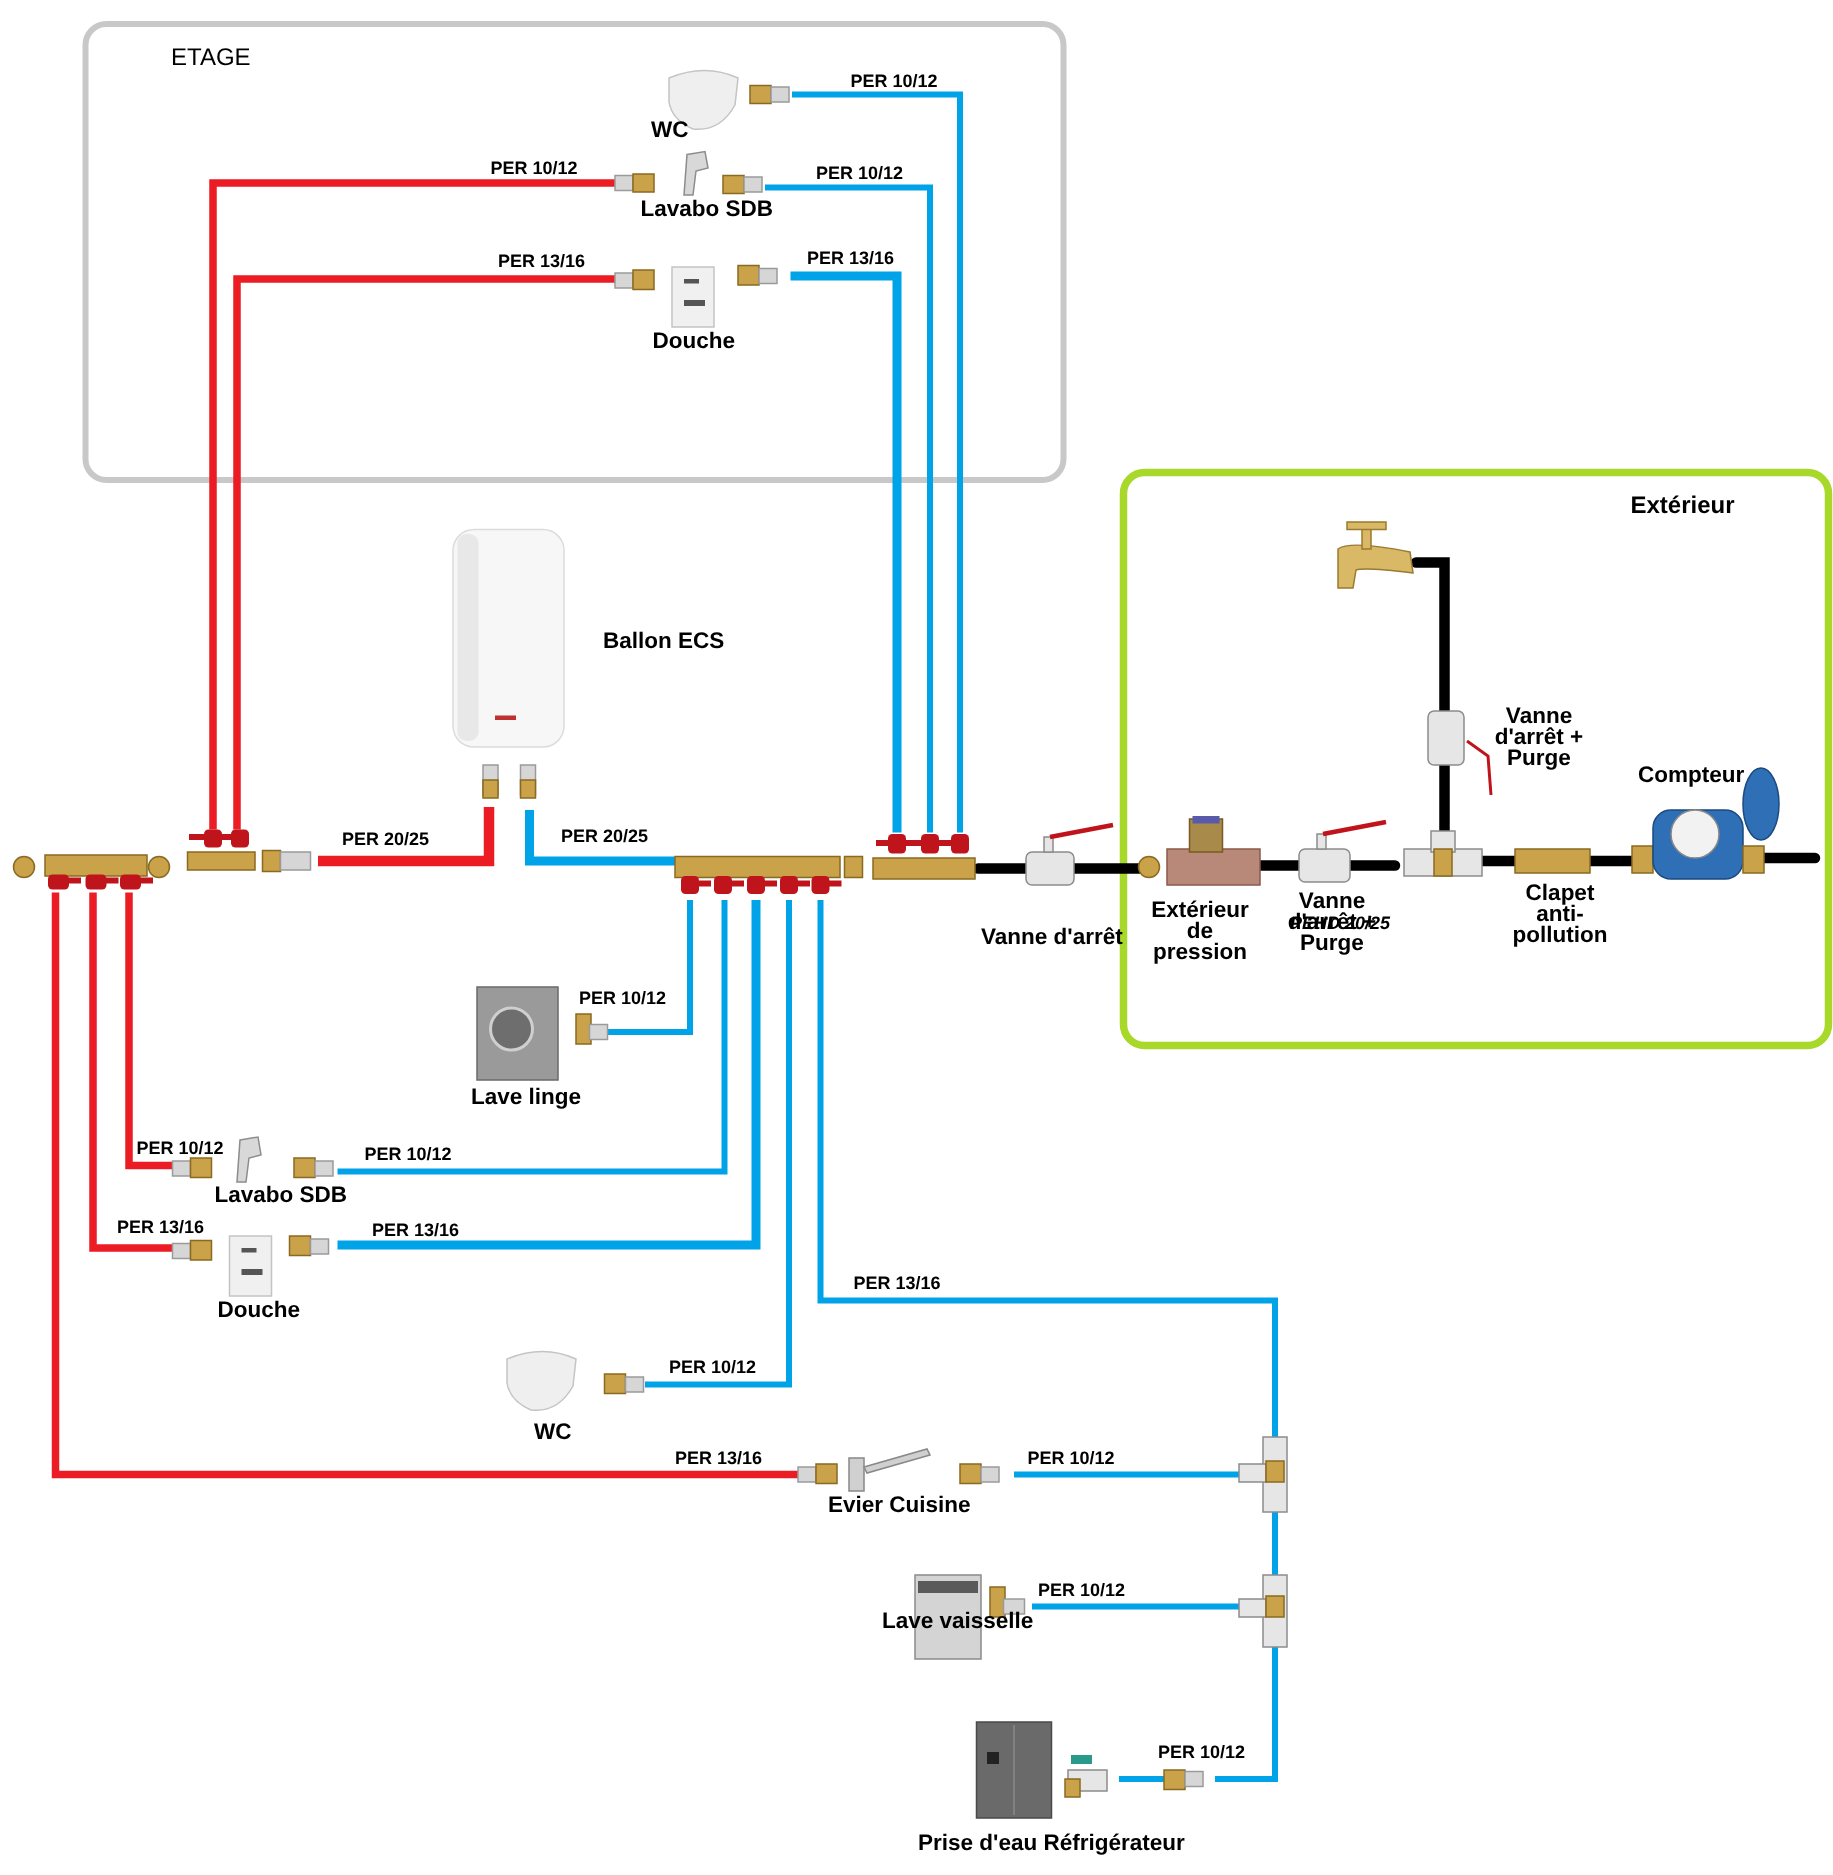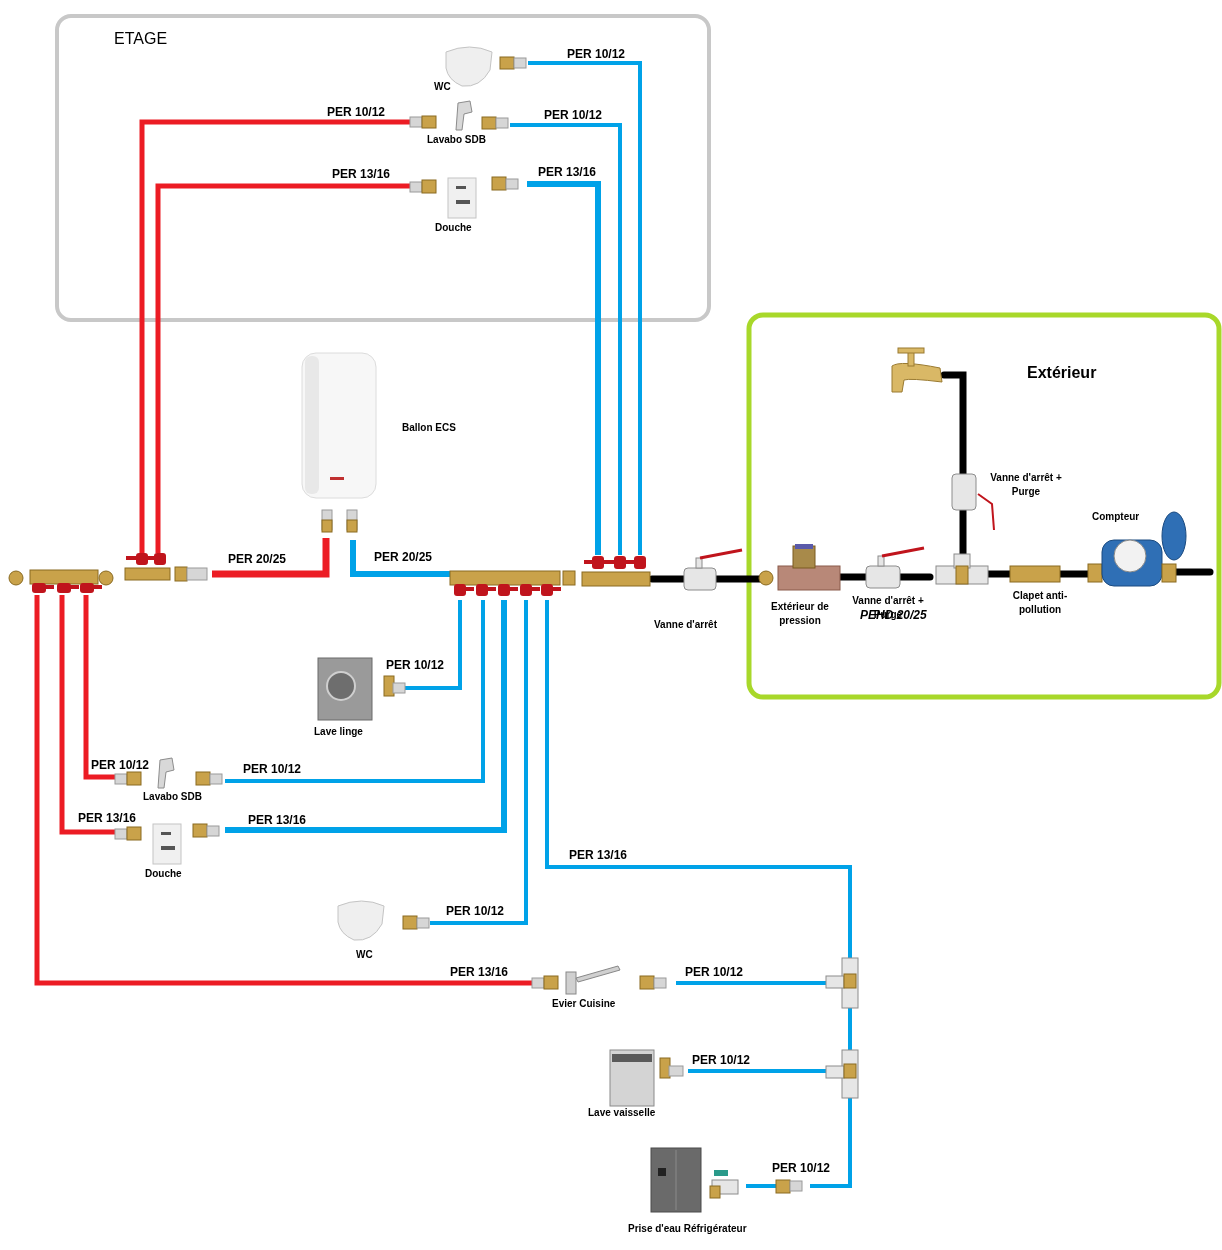--- a/index.html
+++ b/index.html
@@ -11,21 +11,21 @@
   .hot { fill: none; stroke: #ec1c24; stroke-width: 5; stroke-linejoin: miter; }
   .hot-thick { fill: none; stroke: #ec1c24; stroke-width: 7; }
   .cold { fill: none; stroke: #00a2e8; stroke-width: 4; }
   .cold-thick { fill: none; stroke: #00a2e8; stroke-width: 6; }
   .black-pipe { fill: none; stroke: #000000; stroke-width: 7; stroke-linecap: round; }
   .brass { fill: #c9a24a; stroke: #8a6a20; stroke-width: 1; }
   .brass-light { fill: #d9b866; stroke: #9a7a30; stroke-width: 1; }
   .silver { fill: #d6d6d6; stroke: #9a9a9a; stroke-width: 1; }
   .chrome { fill: #e6e6e6; stroke: #8c8c8c; stroke-width: 1; }
   .valve-red { fill: #c0141c; }
-  .label { position: absolute; font-weight: bold; font-size: 10px; color: #000; white-space: nowrap; text-align: center; line-height: 14px; }
+  .label { position: absolute; font-weight: bold; font-size: 15px; color: #000; white-space: nowrap; text-align: center; line-height: 14px; }
   .pipe-label { position: absolute; font-weight: bold; font-size: 12px; color: #000000; white-space: nowrap; }
   .zone-title { position: absolute; font-size: 16px; color: #000; }
   .zone-title.bold { font-weight: bold; font-size: 16px; }
 </style>
 </head>
 <body>
 
 <svg id="diagram" width="1222" height="1250" viewBox="0 0 1222 1250">
 
   <rect class="zone-etage" x="57" y="16" width="652" height="304" rx="14"></rect>
@@ -272,39 +272,39 @@
   <g>
     <rect x="1088" y="564" width="14" height="18" class="brass"></rect>
     <rect x="1102" y="540" width="60" height="46" rx="12" fill="#2f6fb5" stroke="#1a4a80"></rect>
     <circle cx="1130" cy="556" r="16" fill="#f2f2f2" stroke="#888"></circle>
     <rect x="1162" y="564" width="14" height="18" class="brass"></rect>
     <ellipse cx="1174" cy="536" rx="12" ry="24" fill="#2f6fb5" stroke="#1a4a80"></ellipse>
   </g>
 </svg>
 
 <div class="zone-title" style="left:114px;top:30px;">ETAGE</div>
-<div class="zone-title bold" style="left:1027px;top:329px;margin-top:35px;">Extérieur</div>
+<div class="zone-title bold" style="left:1087px;top:329px;">Extérieur</div>
 
 <div class="label" style="left:434px;top:80px;">WC</div>
 <div class="label" style="left:427px;top:133px;">Lavabo SDB</div>
 <div class="label" style="left:435px;top:221px;">Douche</div>
 <div class="label" style="left:402px;top:421px;">Ballon ECS</div>
 <div class="label" style="left:654px;top:598px;margin-top:20px;">Vanne d'arrêt</div>
 <div class="label" style="left:764px;top:600px;width:72px;white-space:normal;">Extérieur de pression</div>
 <div class="label" style="left:845px;top:594px;width:86px;white-space:normal;">Vanne d'arrêt + Purge</div>
 <div class="label" style="left:983px;top:471px;width:86px;white-space:normal;">Vanne d'arrêt + Purge</div>
 <div class="label" style="left:1002px;top:589px;width:76px;white-space:normal;text-align:center;">Clapet anti-pollution</div>
 <div class="label" style="left:1092px;top:510px;">Compteur</div>
 <div class="label" style="left:314px;top:725px;">Lave linge</div>
 <div class="label" style="left:143px;top:790px;">Lavabo SDB</div>
 <div class="label" style="left:145px;top:867px;">Douche</div>
 <div class="label" style="left:356px;top:948px;">WC</div>
 <div class="label" style="left:552px;top:997px;">Evier Cuisine</div>
-<div class="label" style="left:588px;top:1106px;">Lave vaisselle</div>
-<div class="label" style="left:628px;top:1222px;">Prise d'eau Réfrigérateur</div>
+<div class="label" style="left:588px;top:1074px;">Lave vaisselle</div>
+<div class="label" style="left:612px;top:1222px;">Prise d'eau Réfrigérateur</div>
 
 <div class="pipe-label" style="left:567px;top:47px;">PER 10/12</div>
 <div class="pipe-label" style="left:327px;top:105px;">PER 10/12</div>
 <div class="pipe-label" style="left:544px;top:108px;">PER 10/12</div>
 <div class="pipe-label" style="left:332px;top:167px;">PER 13/16</div>
 <div class="pipe-label" style="left:538px;top:165px;">PER 13/16</div>
 <div class="pipe-label" style="left:228px;top:552px;">PER 20/25</div>
 <div class="pipe-label" style="left:374px;top:550px;">PER 20/25</div>
 <div class="pipe-label" style="left:386px;top:658px;">PER 10/12</div>
 <div class="pipe-label" style="left:91px;top:758px;">PER 10/12</div>

